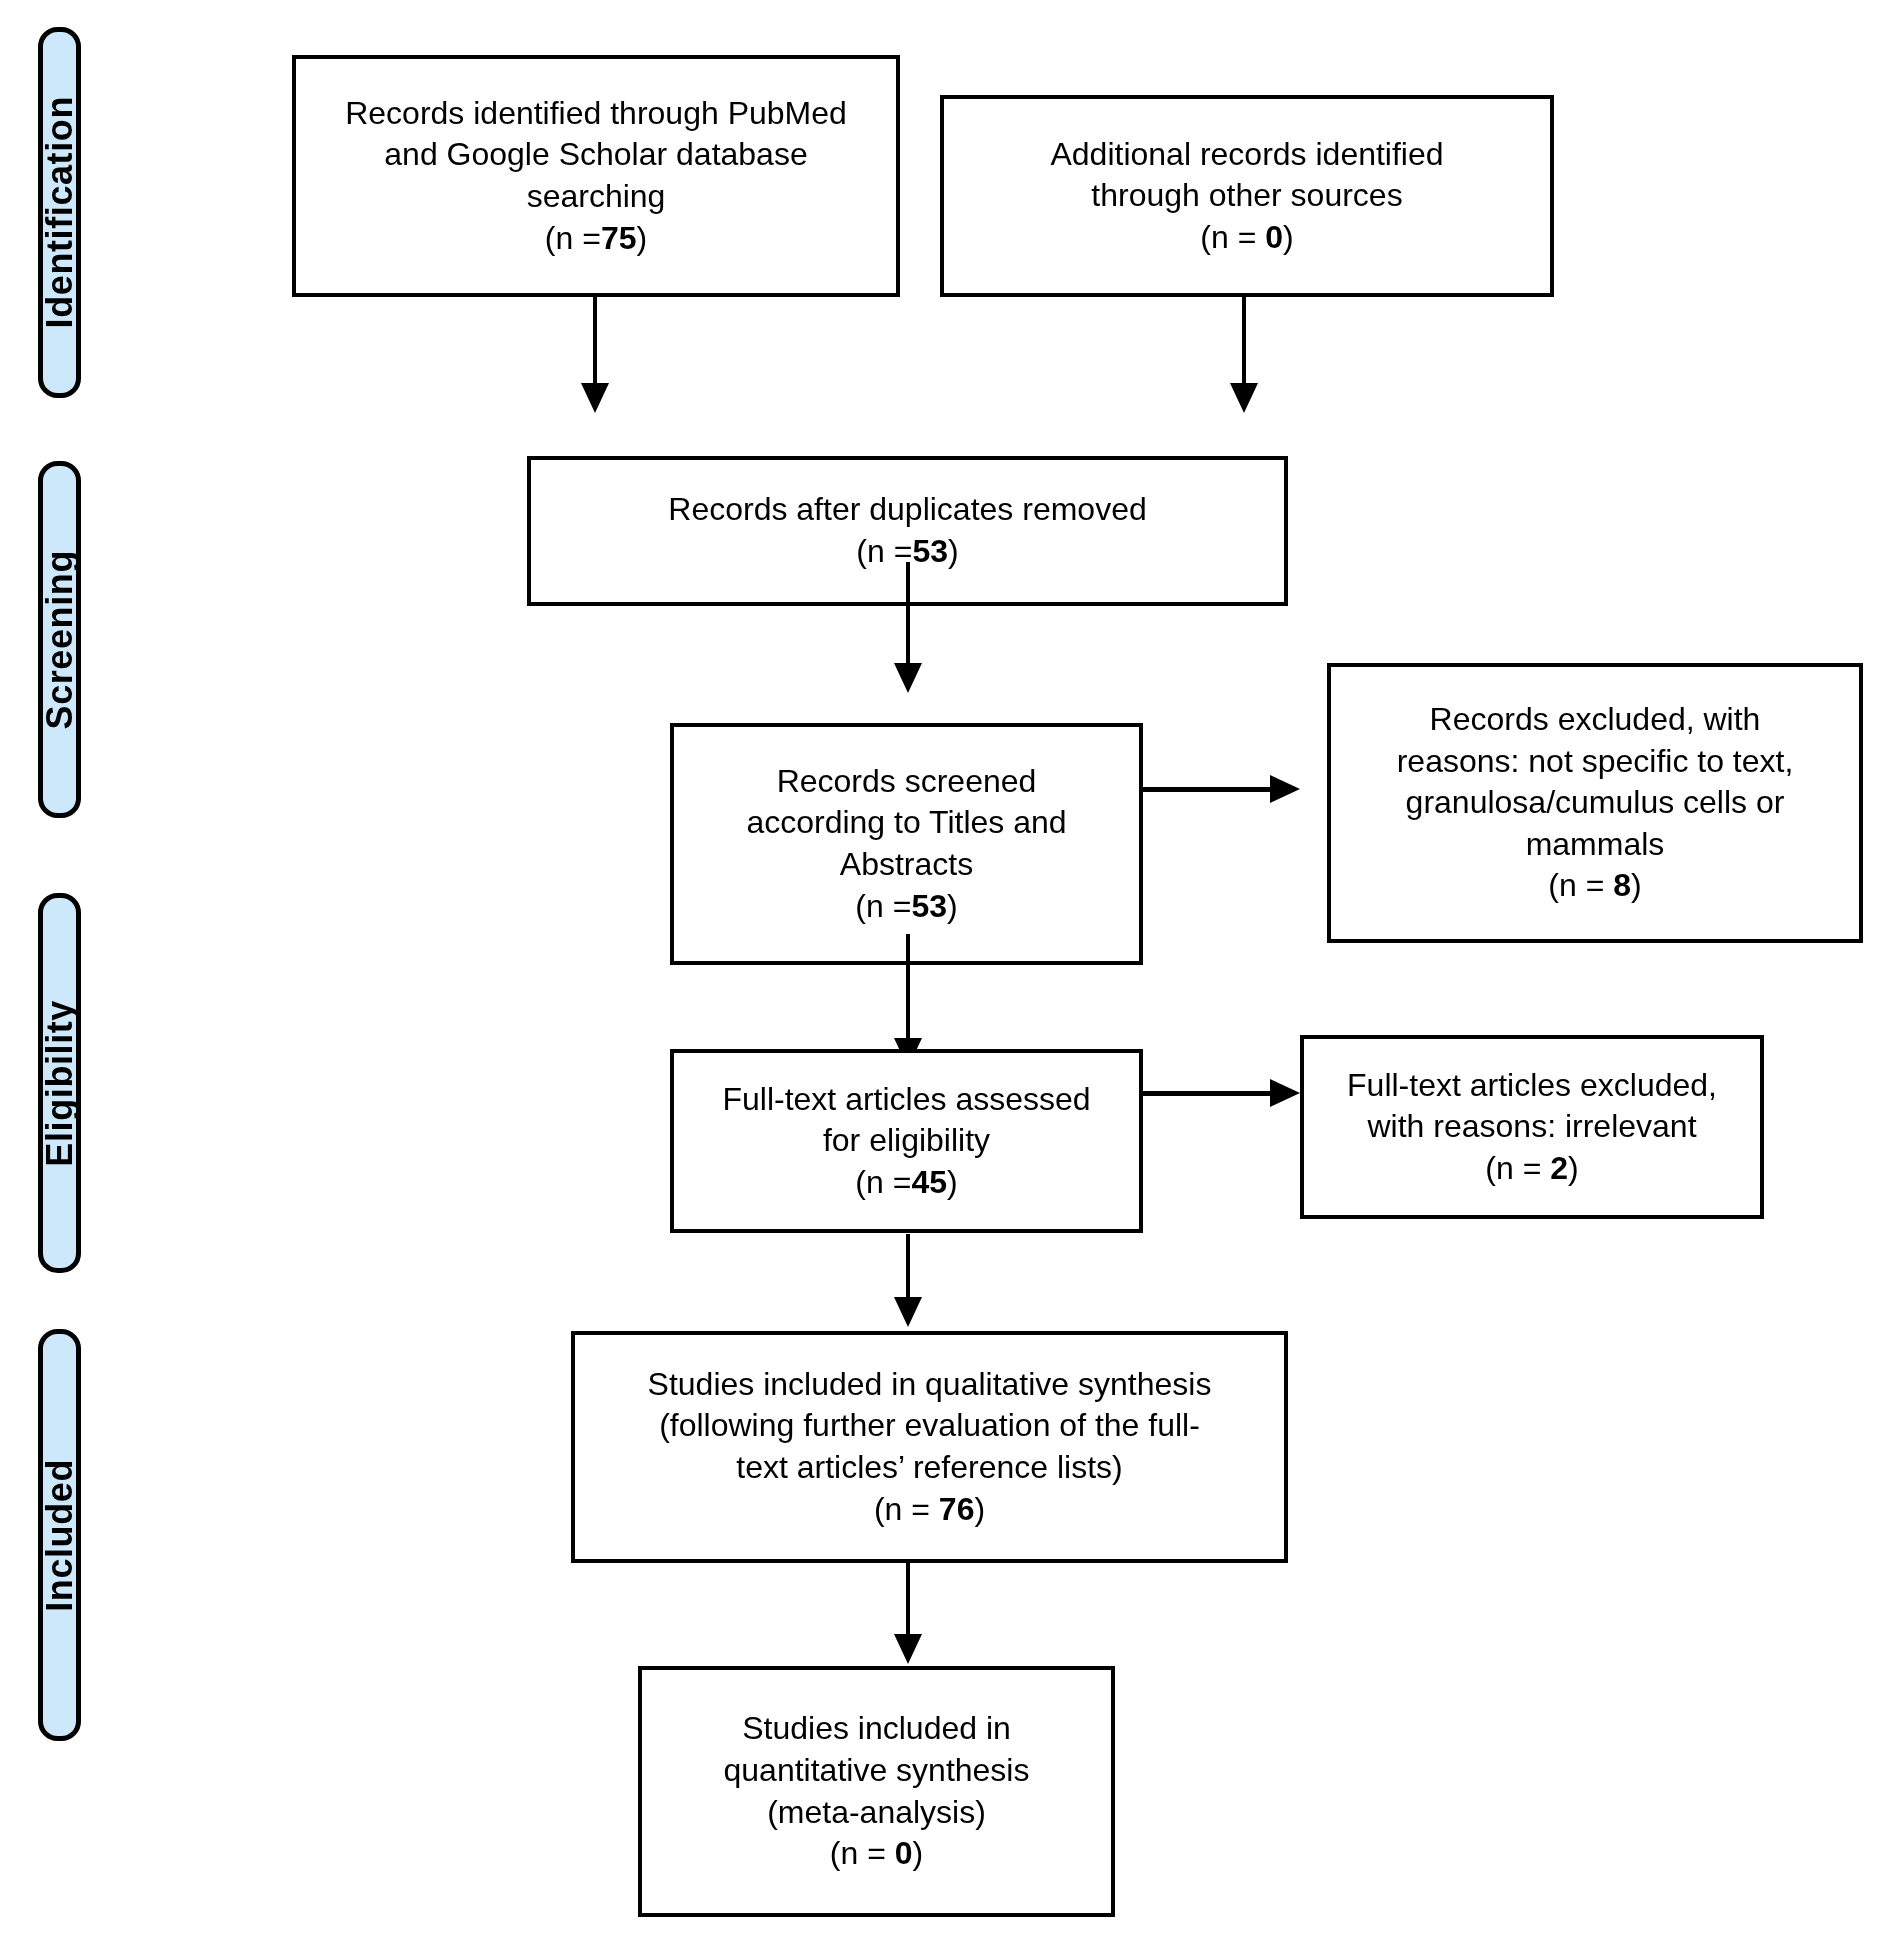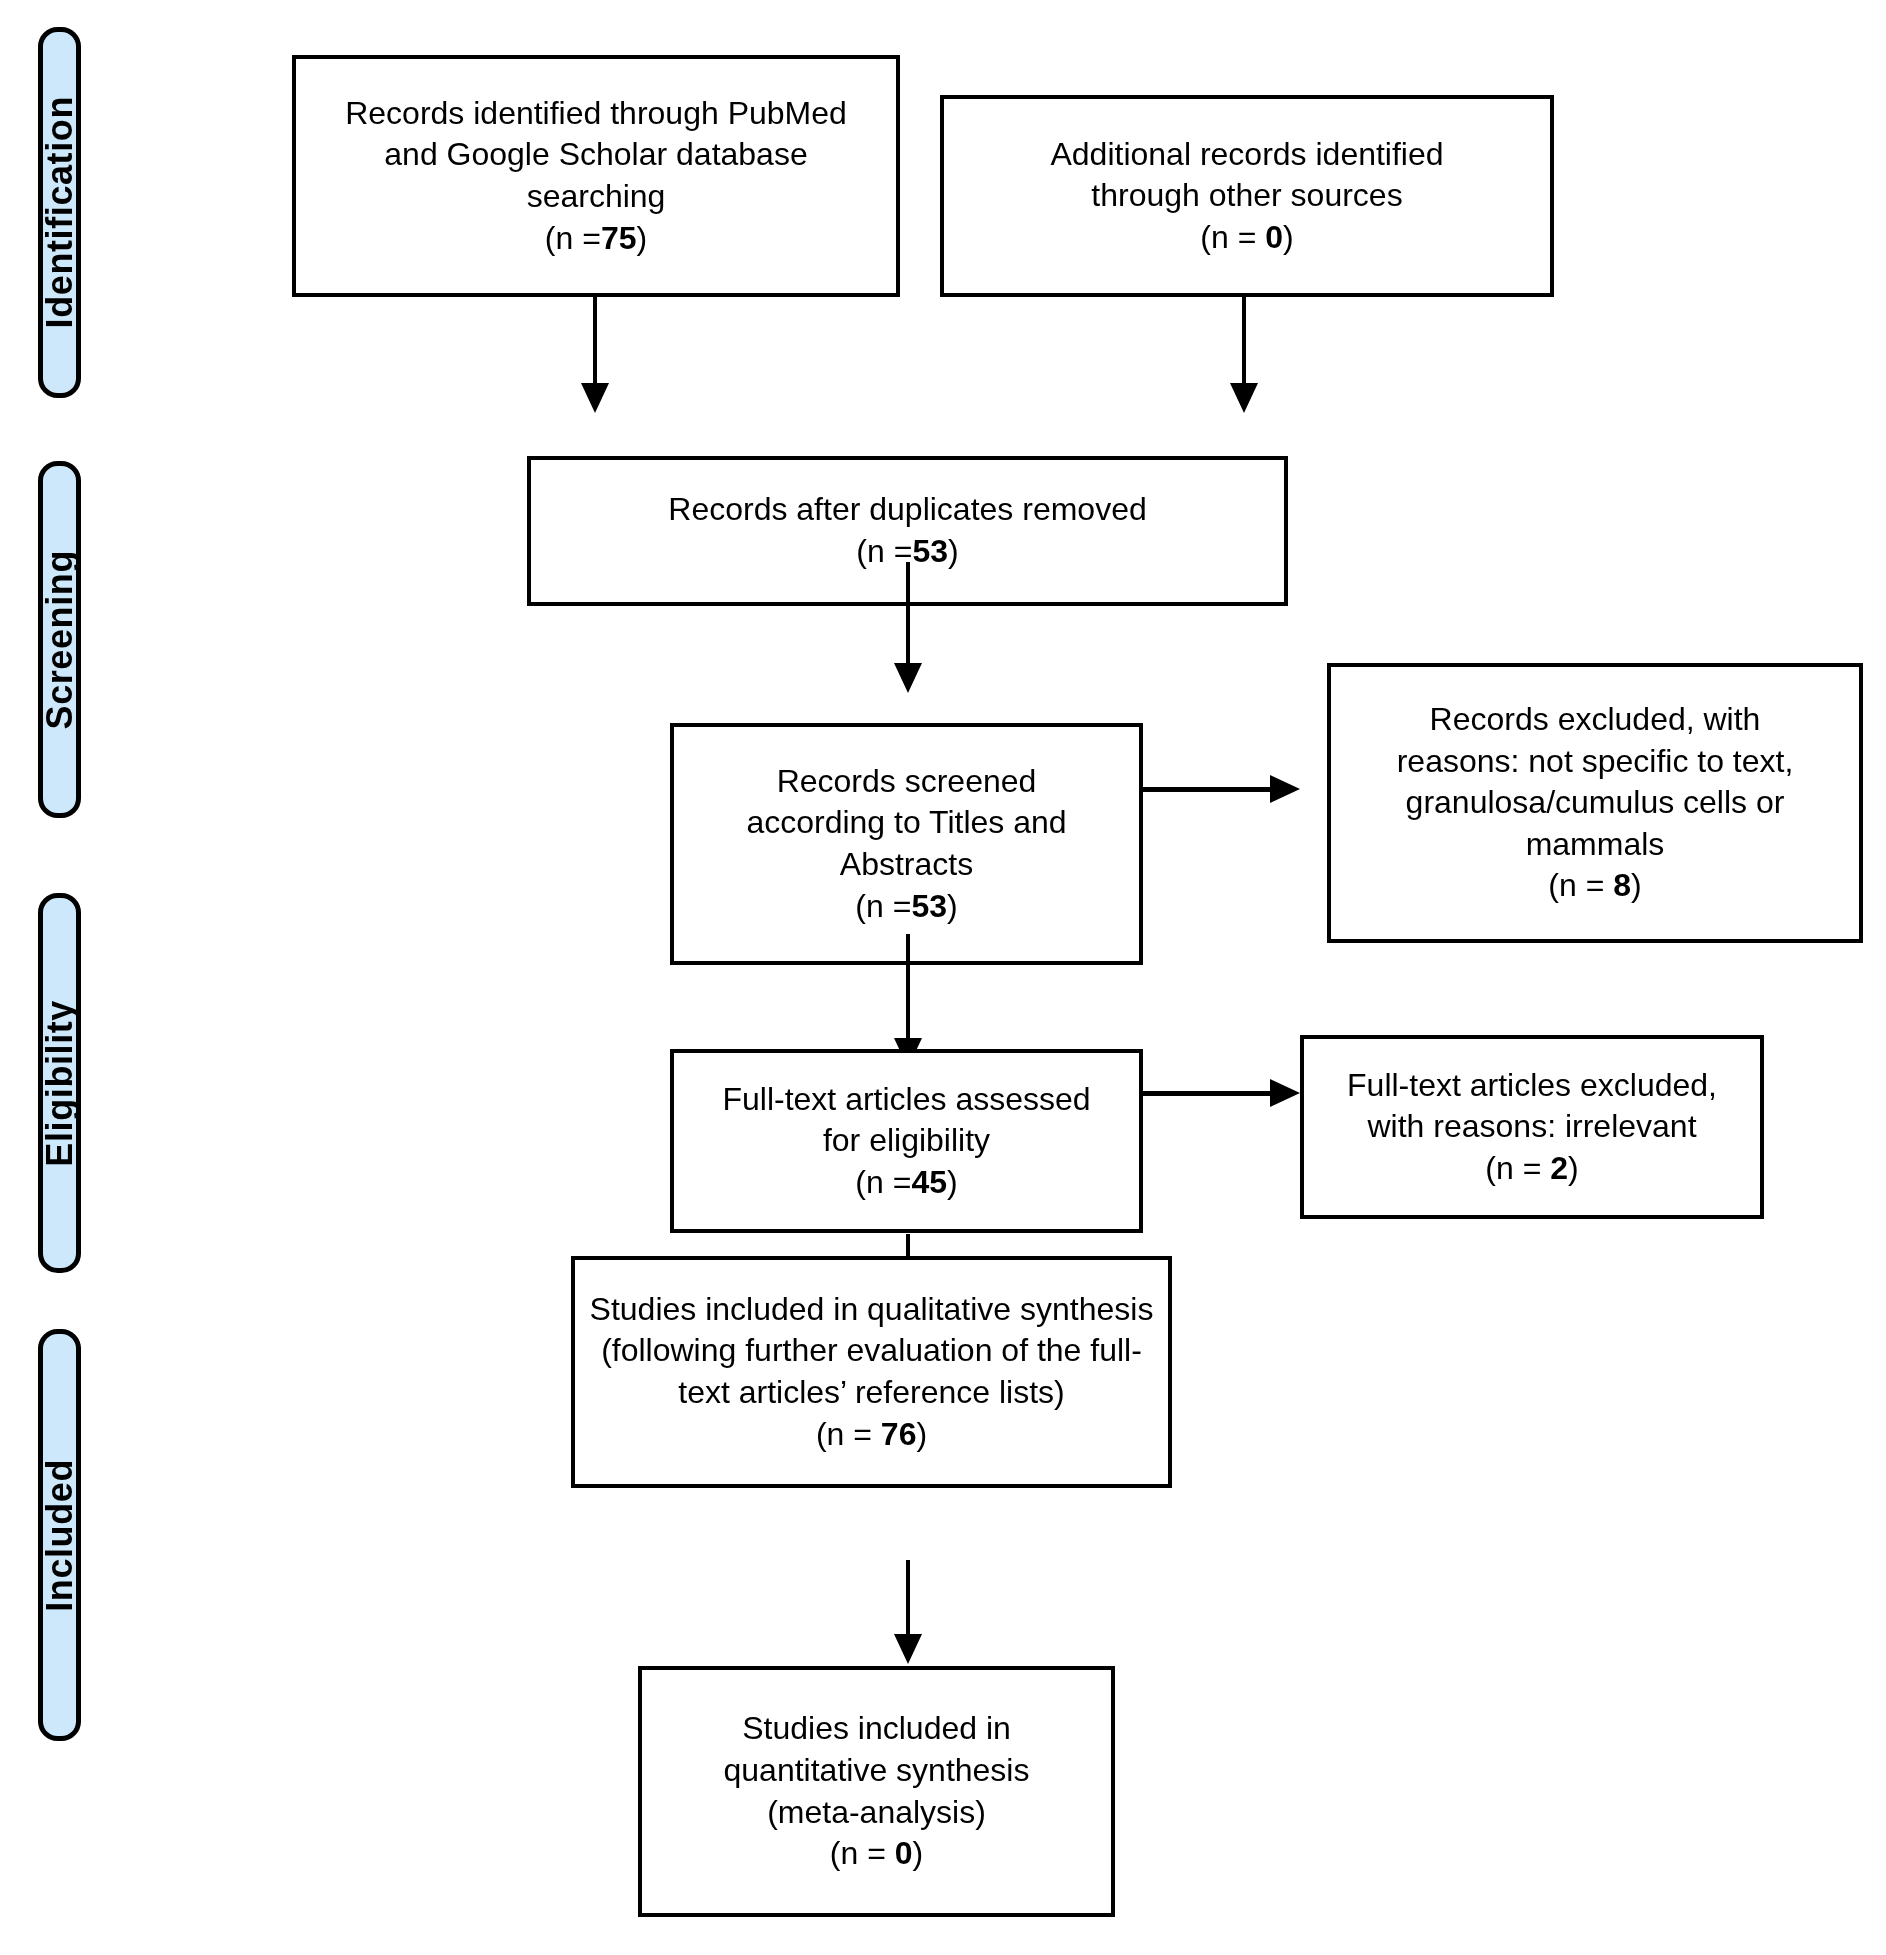--- a/index.html
+++ b/index.html
@@ -184,21 +184,21 @@
       <div><span>(n = </span><span class="n">2</span><span>)</span></div>
     </div>
   </div>
 
   <div class="hline" style="left:1143px; top:1091px; width:128px;"></div>
   <div class="arrow-right" style="left:1270px; top:1079px;"></div>
 
   <div class="vline" style="left:906px; top:1234px; height:68px;"></div>
   <div class="arrow-down" style="left:894px; top:1297px;"></div>
 
-  <div class="flow-box" style="left:571px; top:1256px; width:601px; height:232px;">
+  <div class="flow-box" style="left:571px; top:1331px; width:717px; height:232px;">
     <div class="box-text">
       <div>Studies included in qualitative synthesis</div>
       <div>(following further evaluation of the full-</div>
       <div>text articles’ reference lists)</div>
       <div><span>(n = </span><span class="n">76</span><span>)</span></div>
     </div>
   </div>
 
   <div class="vline" style="left:906px; top:1560px; height:77px;"></div>
   <div class="arrow-down" style="left:894px; top:1634px;"></div>

